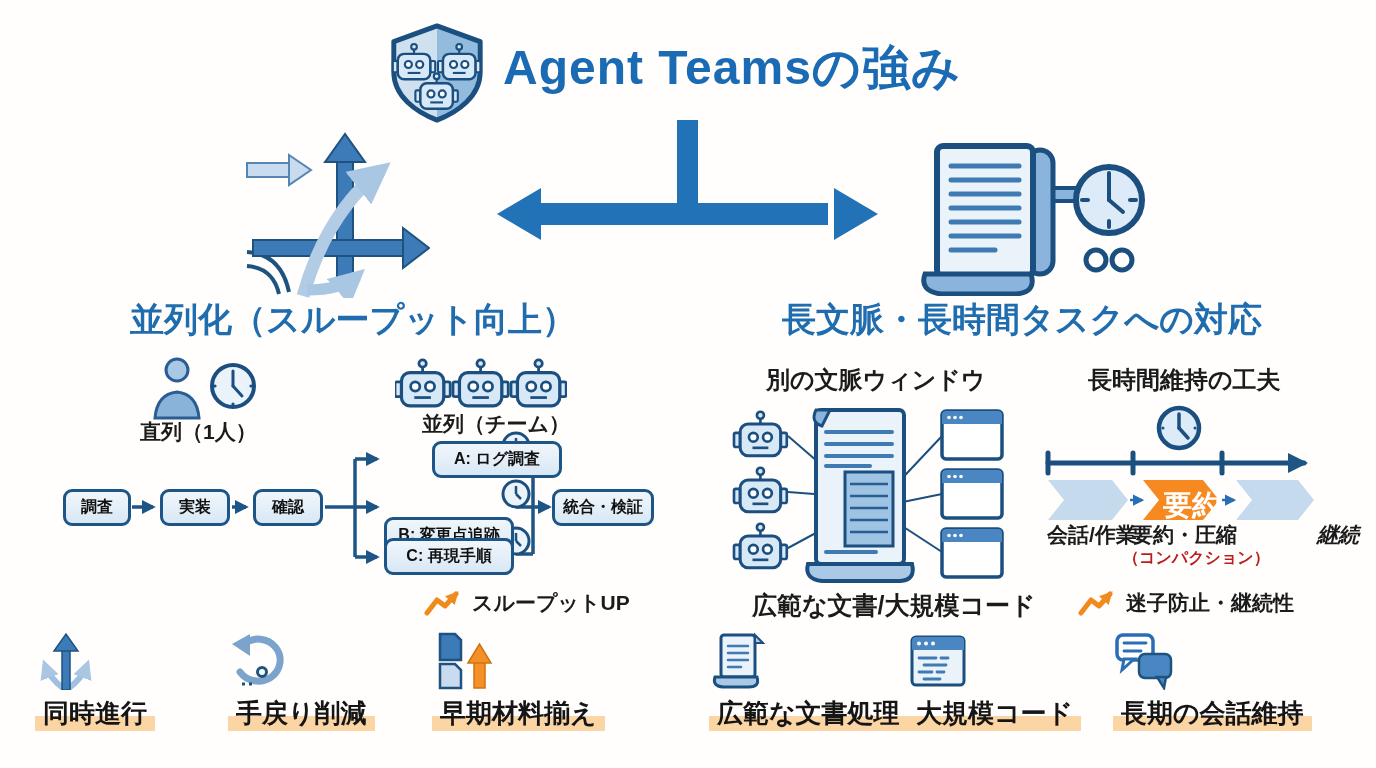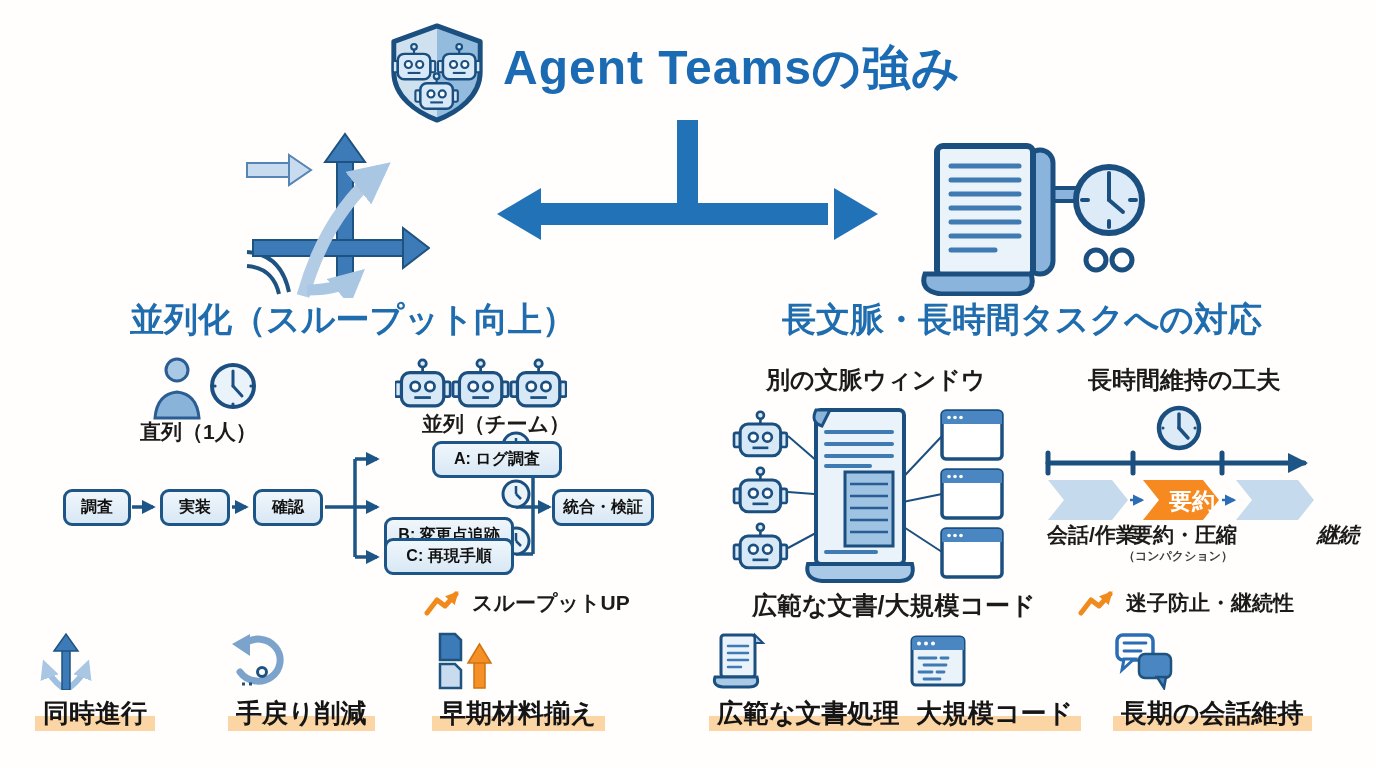--- a/index.html
+++ b/index.html
@@ -13,25 +13,25 @@
   .small-label { font-size:21px; font-weight:bold; color:#1b1b1b; white-space:nowrap; }
   .fbox { position:absolute; background:linear-gradient(#f0f6fb,#d8e8f5); border:3px solid #1c5586;
           border-radius:9px; display:flex; align-items:center; justify-content:center;
           font-weight:bold; font-size:16px; color:#111; white-space:nowrap; }
   .benefit-row { position:absolute; display:flex; align-items:center; gap:8px; }
   .benefit-text { font-size:21px; font-weight:bold; color:#1b1b1b; white-space:nowrap; }
   .bottom-item { position:absolute; top:632px; width:240px; transform:translateX(-50%);
                  display:flex; flex-direction:column; align-items:flex-start; gap:6px; }
   .bottom-label { font-size:26px; font-weight:bold; color:#151515; white-space:nowrap;
                   padding:0 8px; background:linear-gradient(transparent 58%, #fbd5a4 58%); }
-  .chev-label { position:absolute; font-size:23px; font-weight:bold; color:#ffffff;
+  .chev-label { position:absolute; font-size:29px; font-weight:bold; color:#ffffff;
                 text-align:center; white-space:nowrap; }
   .tl-label { position:absolute; font-size:21px; font-weight:bold; color:#1b1b1b;
               text-align:center; white-space:nowrap; }
-  .note-label { position:absolute; font-size:12px; font-weight:bold; color:#404040; white-space:nowrap; }
+  .note-label { position:absolute; font-size:16px; font-weight:bold; color:#b91c1c; white-space:nowrap; }
   .caption { position:absolute; font-size:25px; font-weight:bold; color:#1b1b1b;
              text-align:center; white-space:nowrap; }
 </style>
 </head>
 <body>
 
 <div id="stage">
 
   <svg width="0" height="0" style="position:absolute">
     <defs>

